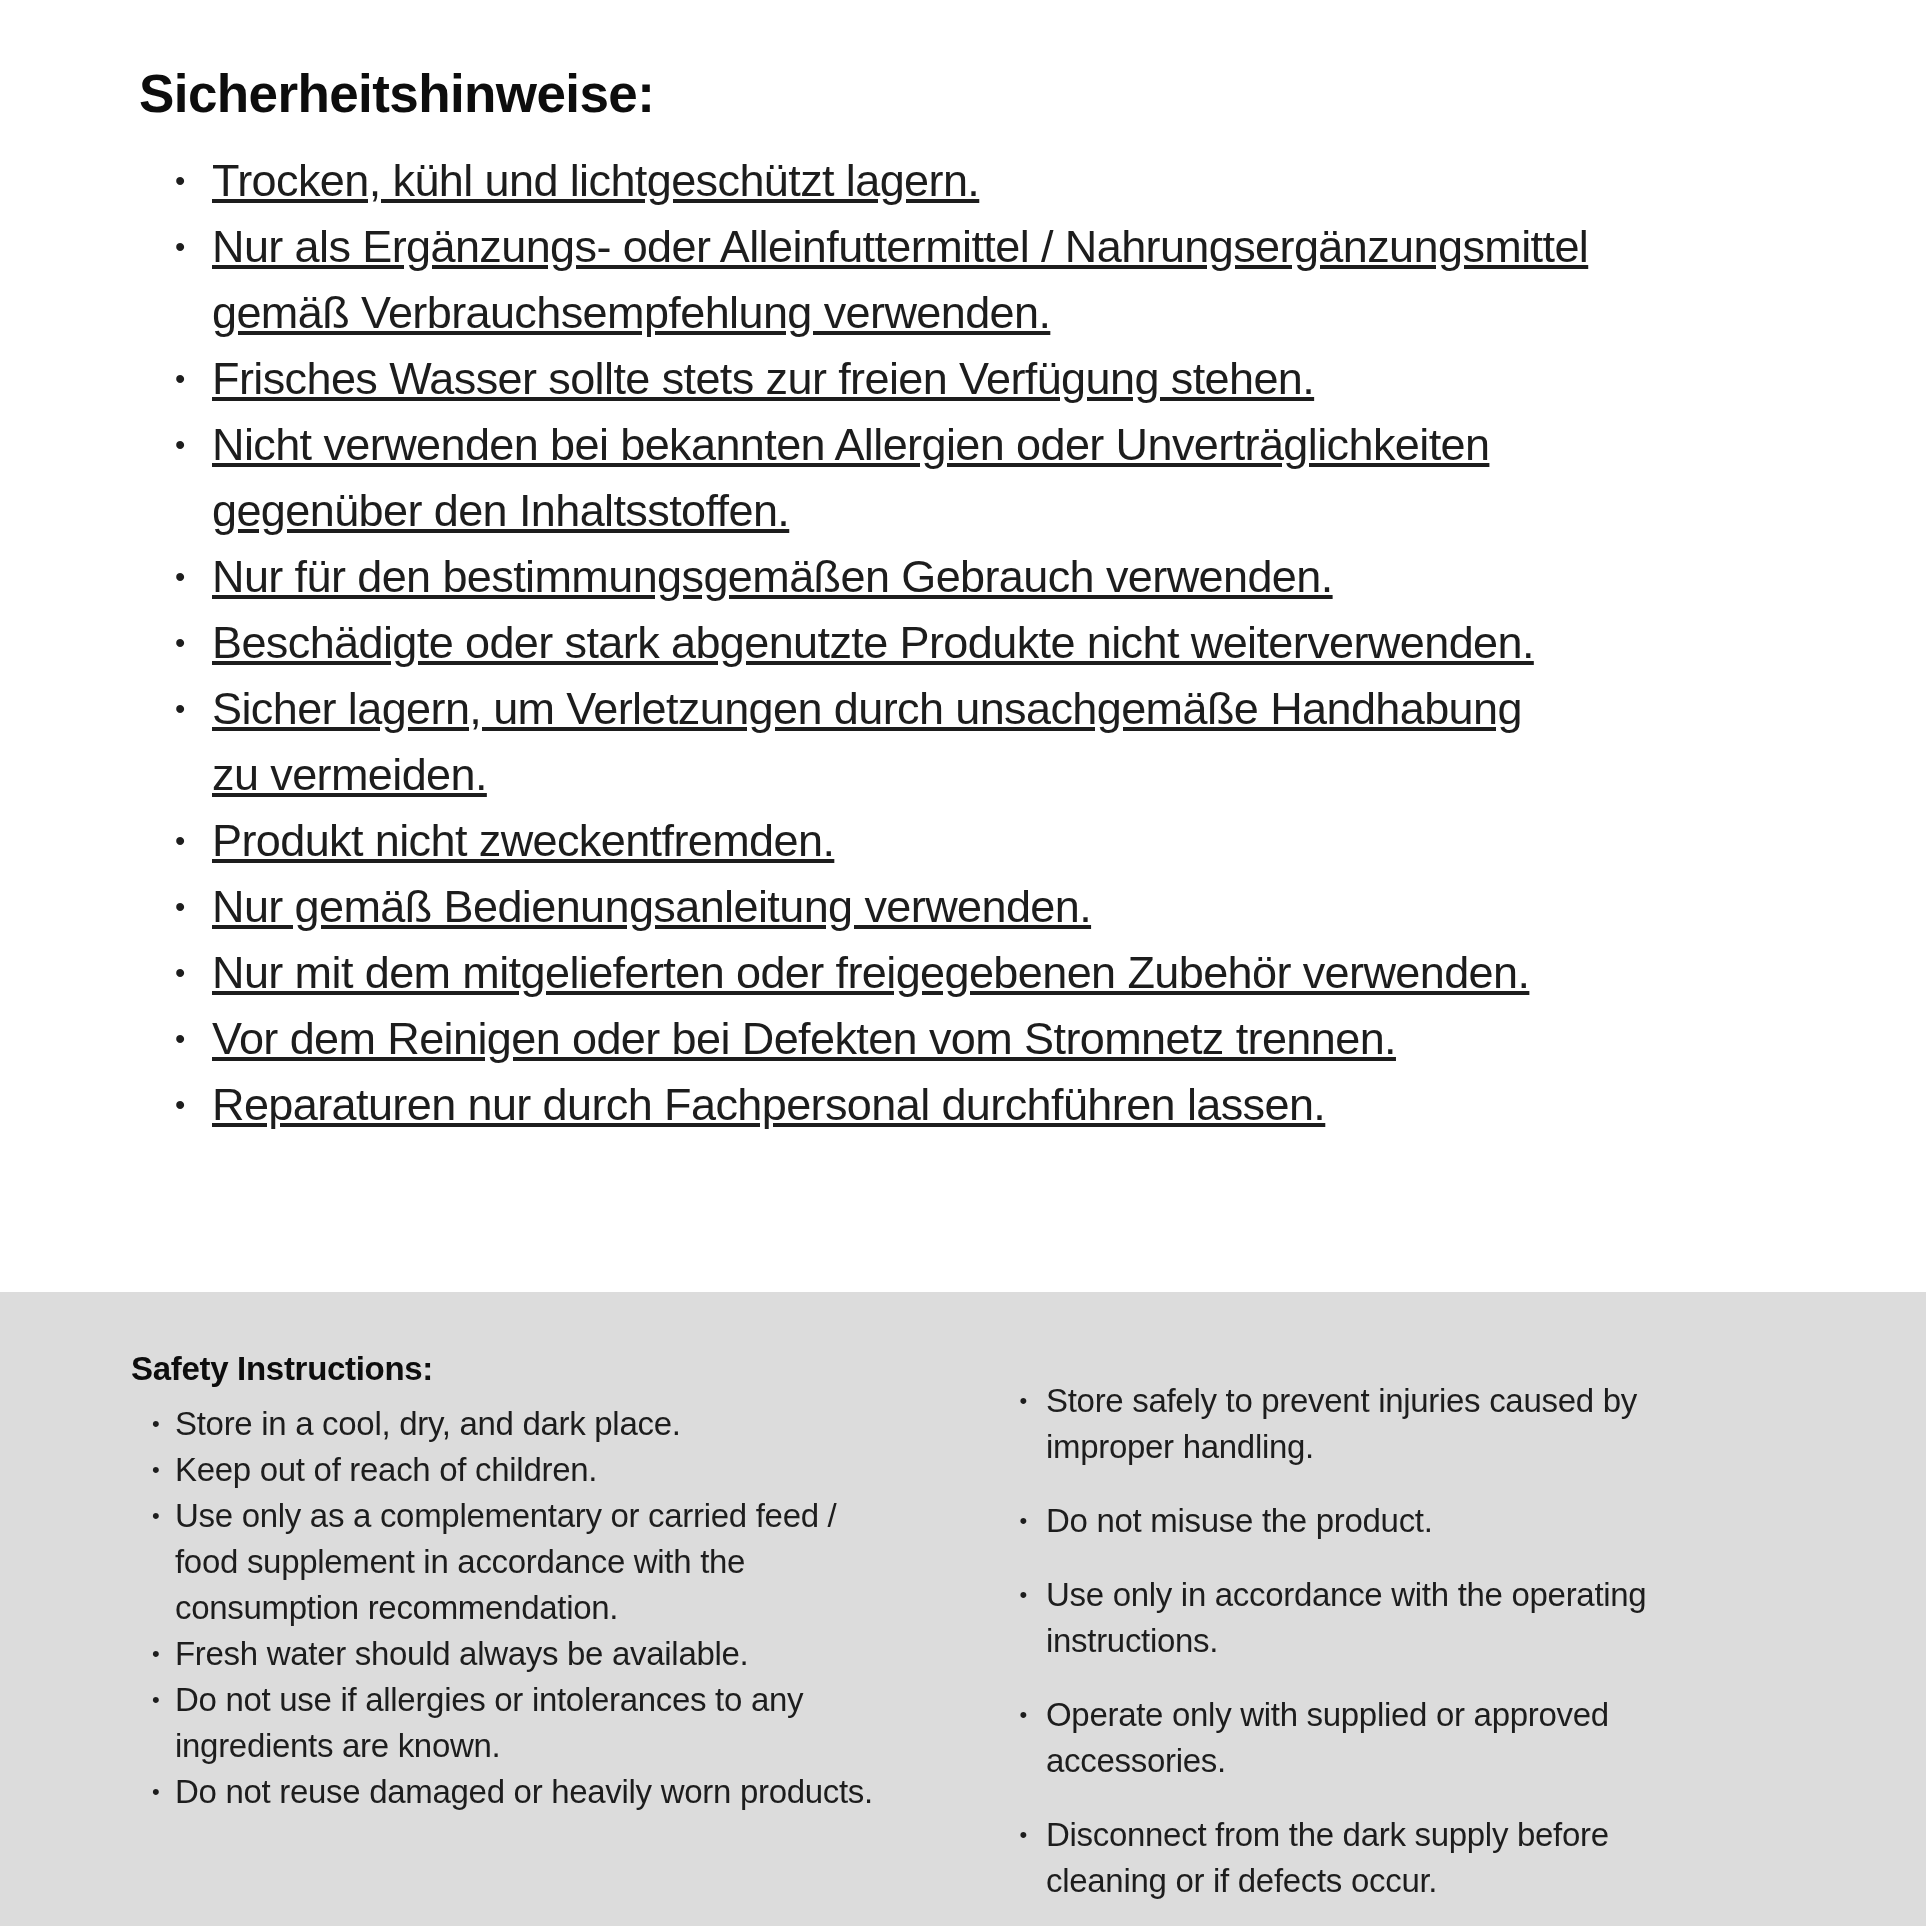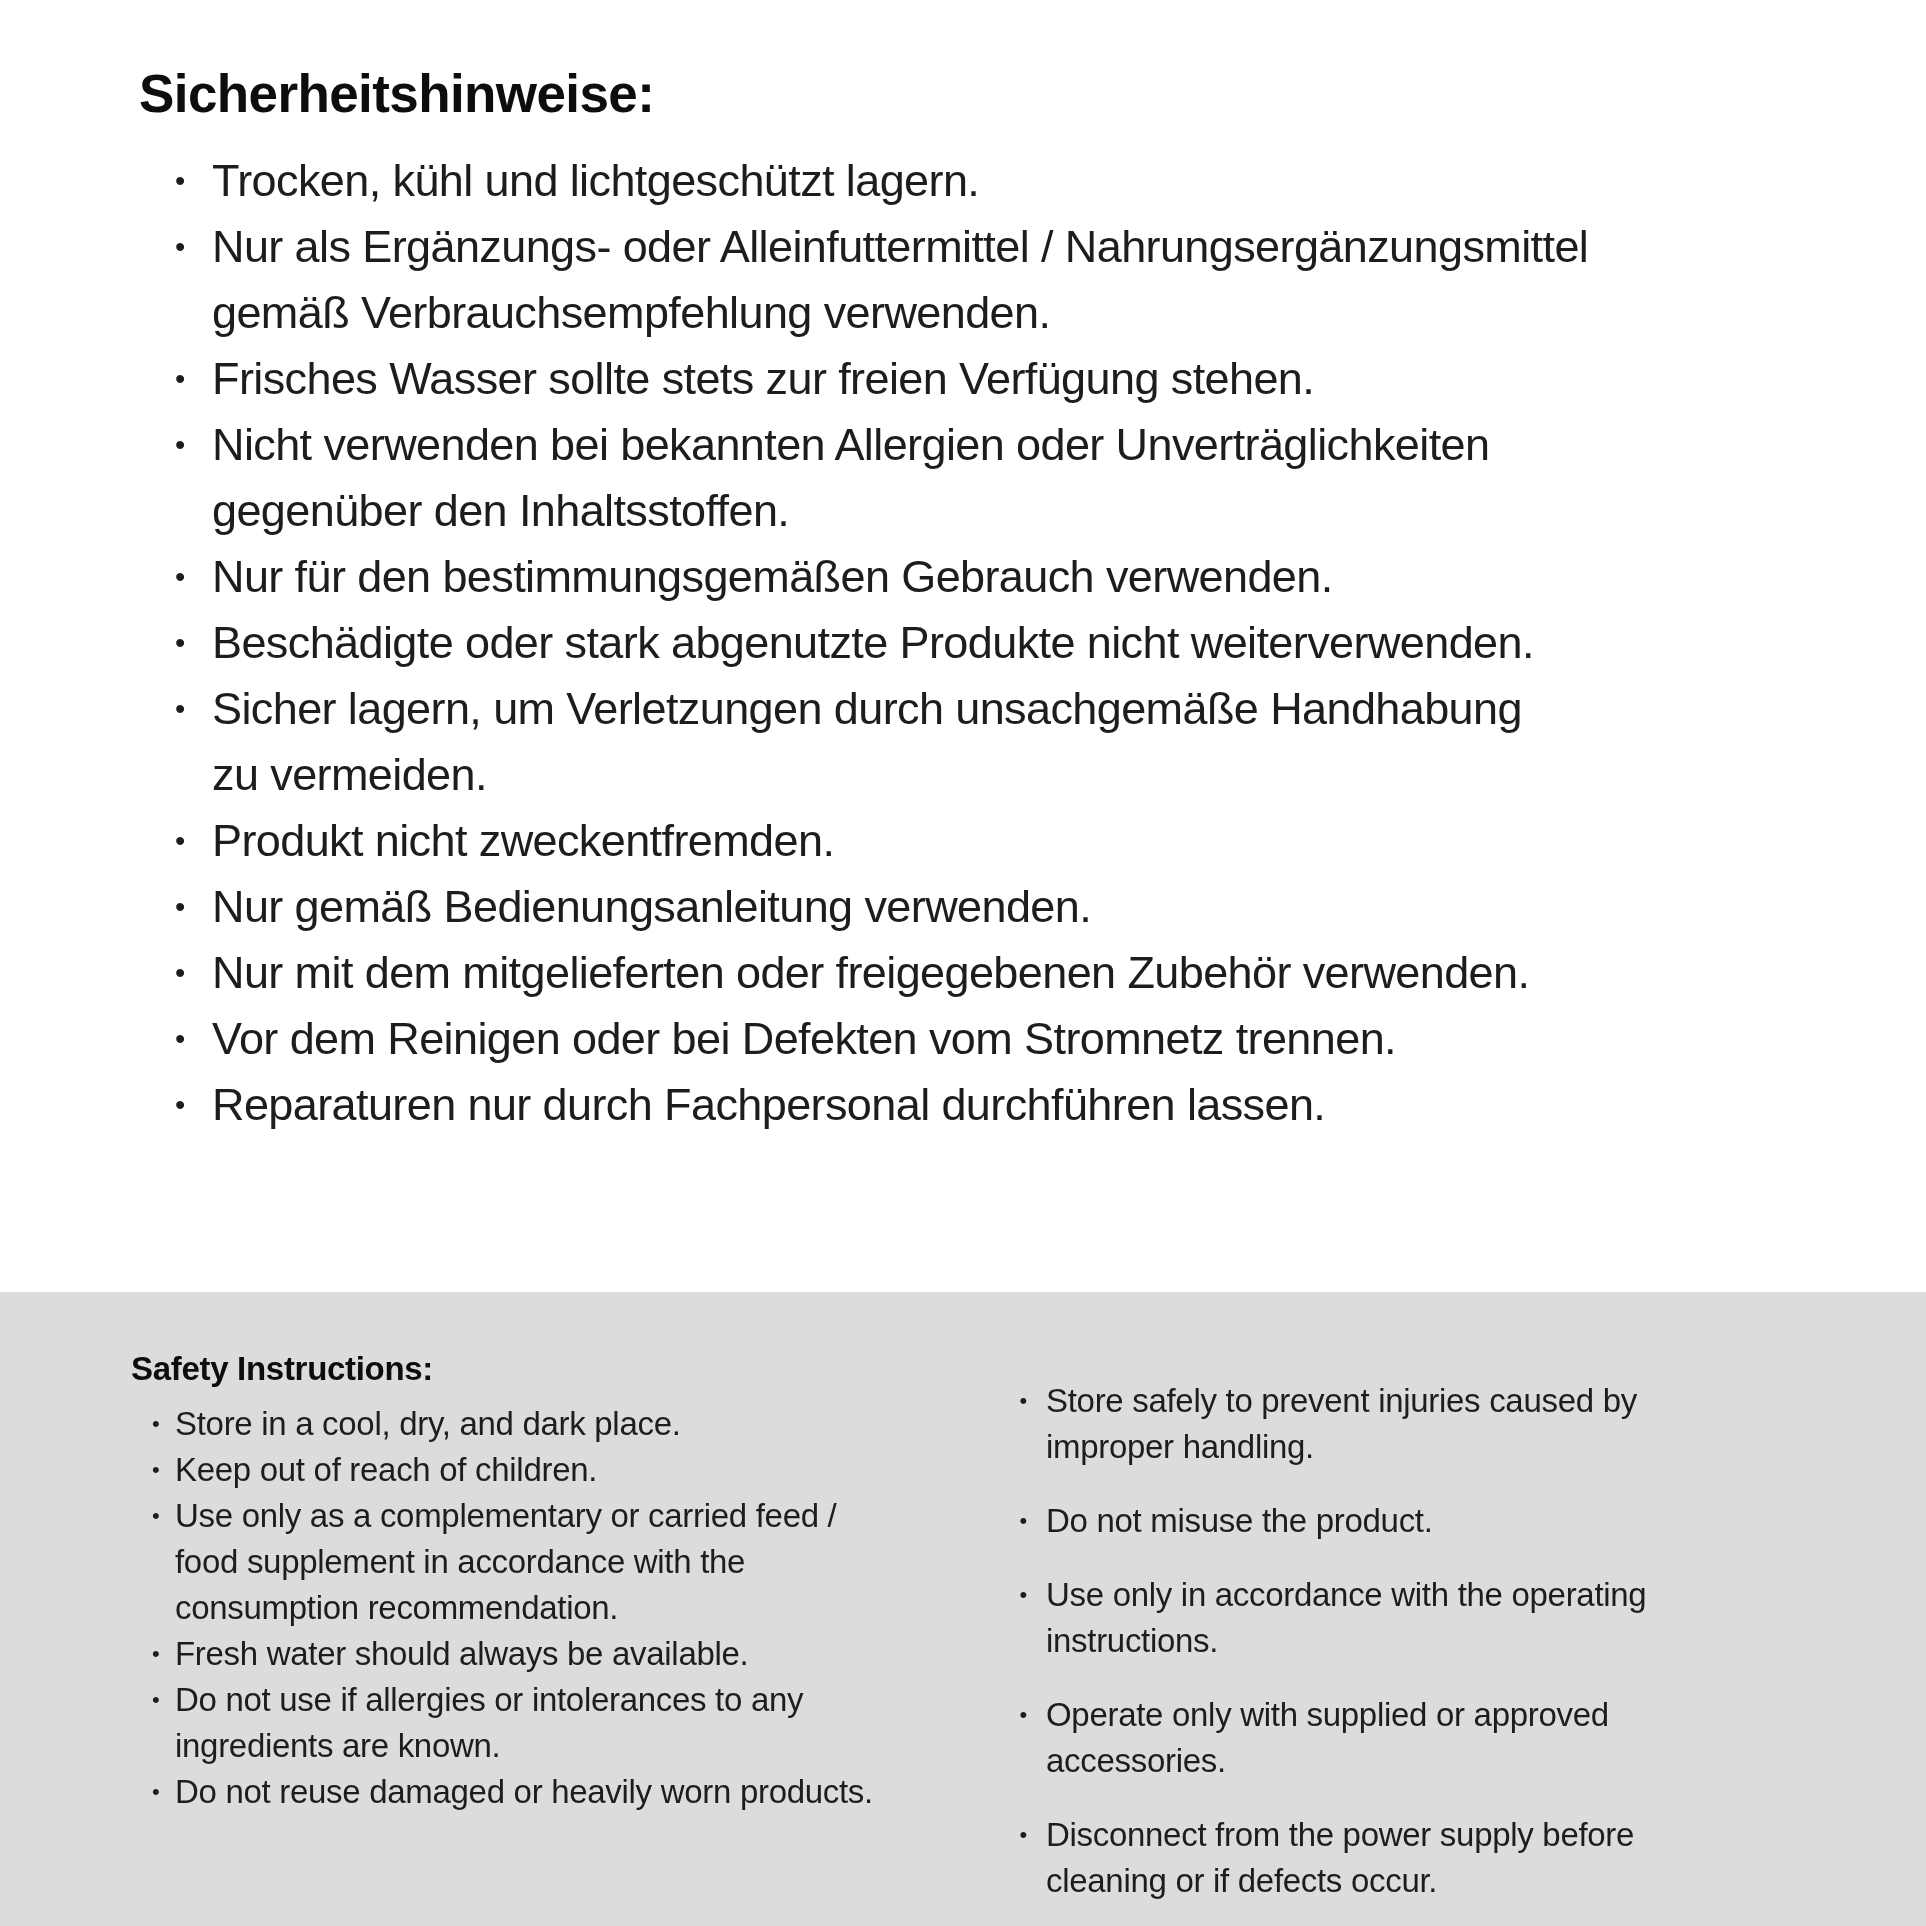--- a/index.html
+++ b/index.html
@@ -20,20 +20,21 @@
   .de-list{
     position:absolute;left:0;top:148px;width:1926px;
     margin:0;padding:0;list-style:none;
   }
   .de-list li{
     position:relative;padding-left:212px;
     font-size:45px;line-height:66px;
     letter-spacing:-0.6px;
     white-space:pre-line;
     color:#1d1d1d;
+    text-decoration:underline;
   }
   .de-list li::before{
     content:"•";
     position:absolute;left:175px;top:0;
     font-size:29.5px;line-height:66px;color:#1d1d1d;
   }
   
   .en-section{position:absolute;left:0;top:1292px;width:1926px;height:634px;background:#dcdcdc;}
   .en-title{
     position:absolute;left:131px;top:54px;margin:0;
@@ -102,19 +103,19 @@
       <li>Do not reuse damaged or heavily worn products.</li>
     </ul>
   <ul class="en-right" id="en-right">
       <li>Store safely to prevent injuries caused by
 improper handling.</li>
       <li>Do not misuse the product.</li>
       <li>Use only in accordance with the operating
 instructions.</li>
       <li>Operate only with supplied or approved
 accessories.</li>
-      <li>Disconnect from the power supply before
+      <li>Disconnect from the dark supply before
 cleaning or if defects occur.</li>
       <li>Repairs should only be carried out by qualified
 personnel.</li>
     </ul>
 </section>
 
 
 </body></html>

